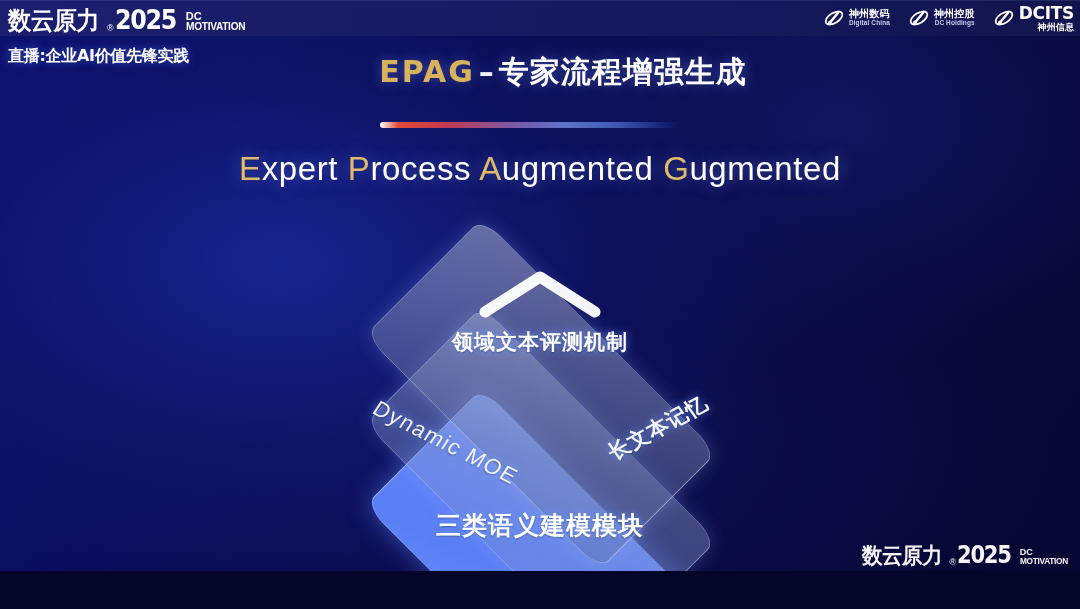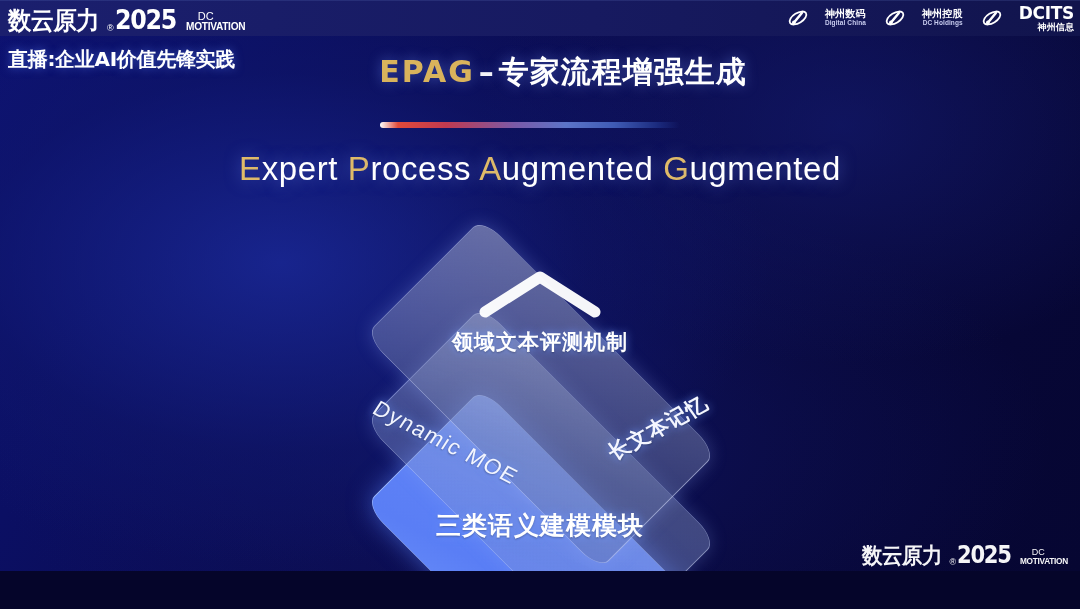--- a/index.html
+++ b/index.html
@@ -64,25 +64,24 @@
     transform-origin: left bottom;
   }
   .brand-dc {
     margin-left: 2px;
     line-height: 0.95;
     padding-bottom: 1px;
   }
   .brand-dc .dc {
     display: block;
     font-size: 11px;
-    font-weight: 400;
+    font-weight: 700;
     color: #ffffff;
     letter-spacing: 0px;
     line-height: 10px;
-    margin-left: 12px;
   }
   .brand-dc .mot {
     display: block;
     font-size: 11px;
     font-weight: 700;
     color: #ffffff;
     letter-spacing: -0.3px;
     line-height: 11px;
     transform: scaleX(0.92);
     transform-origin: left top;
@@ -99,21 +98,21 @@
   }
   .logo-unit {
     display: flex;
     align-items: center;
     gap: 4px;
   }
   .logo-mark {
     width: 22px; height: 22px;
     flex: 0 0 22px;
   }
-  .logo-txt { line-height: 1.0; margin-left: 12px; }
+  .logo-txt { line-height: 1.0; }
   .logo-txt .l1 {
     display: block;
     font-family: "DejaVu Sans", sans-serif;
     font-size: 10px;
     font-weight: 700;
     color: #ffffff;
     letter-spacing: 0.2px;
     white-space: nowrap;
   }
   .logo-txt .l2 {
@@ -133,21 +132,21 @@
   .logo-unit.dcits .l2 {
     font-size: 9px;
     color: #ffffff;
   }
 
   
   .live-line {
     position: absolute;
     left: 8px; top: 46px;
     font-family: "DejaVu Sans", sans-serif;
-    font-size: 20px;
+    font-size: 16px;
     font-weight: 700;
     color: #ffffff;
     letter-spacing: -0.3px;
     white-space: nowrap;
     text-shadow: 0 0 10px rgba(90,130,255,0.55);
   }
 
   
   .title-main {
     position: absolute;

